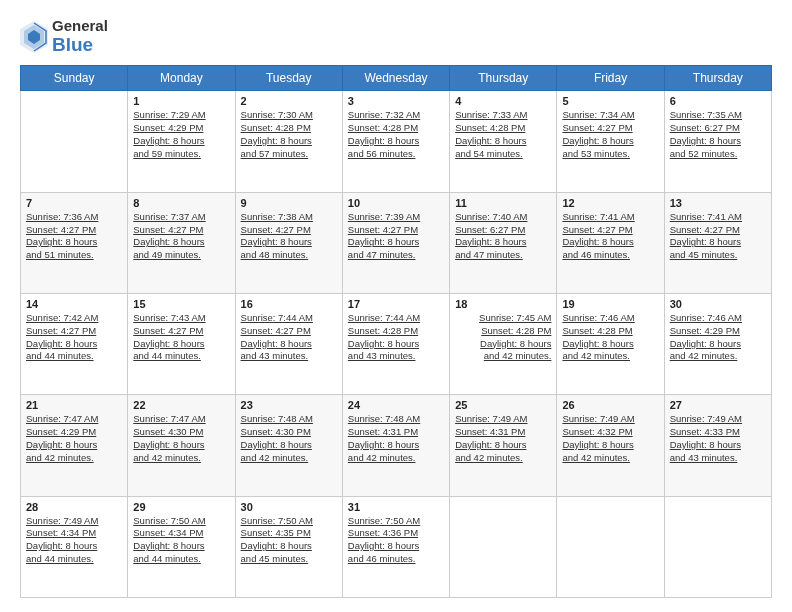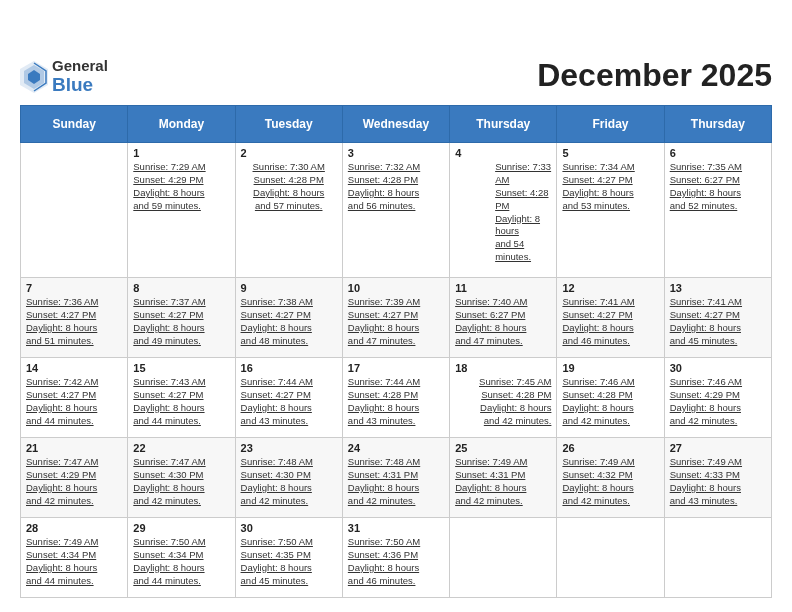--- a/index.html
+++ b/index.html
@@ -15,21 +15,20 @@
       height: 612px;
       padding: 18px 20px 14px 20px;
       display: flex;
       flex-direction: column;
     }
     .header {
       display: flex;
       justify-content: space-between;
       align-items: flex-start;
       margin-bottom: 10px;
-      margin-top: 40px;
     }
     .logo {
       display: flex;
       align-items: center;
       gap: 0px;
     }
     .logo-text {
       display: flex;
       flex-direction: column;
       line-height: 1.1;
@@ -65,23 +64,23 @@
     }
     .calendar {
       width: 100%;
       border-collapse: collapse;
       flex: 1;
     }
     .calendar thead tr th {
       background: #3a7abf;
       color: #fff;
       font-size: 12px;
-      font-weight: bold;
+      font-weight: normal;
       text-align: center;
-      padding: 11px 2px;
+      padding: 5px 2px;
       border: 1px solid #2d6aaa;
     }
     .calendar tbody tr td {
       border: 1px solid #ccc;
       vertical-align: top;
       padding: 4px 5px;
       width: calc(100% / 7);
       font-size: 10px;
       color: #333;
       background: #fff;
@@ -117,21 +116,20 @@
         <polygon points="4,10 14,4 24,10 24,22 14,28 4,22" fill="#3a7abf" opacity="0.3"></polygon>
         <polygon points="8,13 14,9 20,13 20,19 14,23 8,19" fill="#3a7abf"></polygon>
         <path d="M14 2 L26 10 L26 22 L14 30" fill="none" stroke="#3a7abf" stroke-width="1.5"></path>
       </svg>
       <div class="logo-text">
         <span class="logo-general">General</span>
         <span class="logo-blue">Blue</span>
       </div>
     </div>
     <div class="title-block">
-      <div class="month-title">December 2025</div>
     </div>
   </div>
 
   <table class="calendar">
     <thead>
       <tr>
       <th>Sunday</th>
           <th>Monday</th>
           <th>Tuesday</th>
           <th>Wednesday</th>
@@ -145,35 +143,35 @@
           <td class="empty"></td>
           <td>
             <span class="day-number">1</span>
             <div class="day-info" style="white-space: pre-line;">Sunrise: 7:29 AM
 Sunset: 4:29 PM
 Daylight: 8 hours
 and 59 minutes.</div>
           </td>
           <td>
             <span class="day-number">2</span>
-            <div class="day-info" style="white-space: pre-line; text-align: center;">Sunrise: 7:30 AM
+            <div class="day-info" style="white-space: pre-line;">Sunrise: 7:30 AM
 Sunset: 4:28 PM
 Daylight: 8 hours
 and 57 minutes.</div>
           </td>
           <td>
             <span class="day-number">3</span>
             <div class="day-info" style="white-space: pre-line;">Sunrise: 7:32 AM
 Sunset: 4:28 PM
 Daylight: 8 hours
 and 56 minutes.</div>
           </td>
           <td>
             <span class="day-number">4</span>
-            <div class="day-info" style="white-space: pre-line; margin-left: 40px;">Sunrise: 7:33 AM
+            <div class="day-info" style="white-space: pre-line;">Sunrise: 7:33 AM
 Sunset: 4:28 PM
 Daylight: 8 hours
 and 54 minutes.</div>
           </td>
           <td>
             <span class="day-number">5</span>
             <div class="day-info" style="white-space: pre-line;">Sunrise: 7:34 AM
 Sunset: 4:27 PM
 Daylight: 8 hours
 and 53 minutes.</div>

